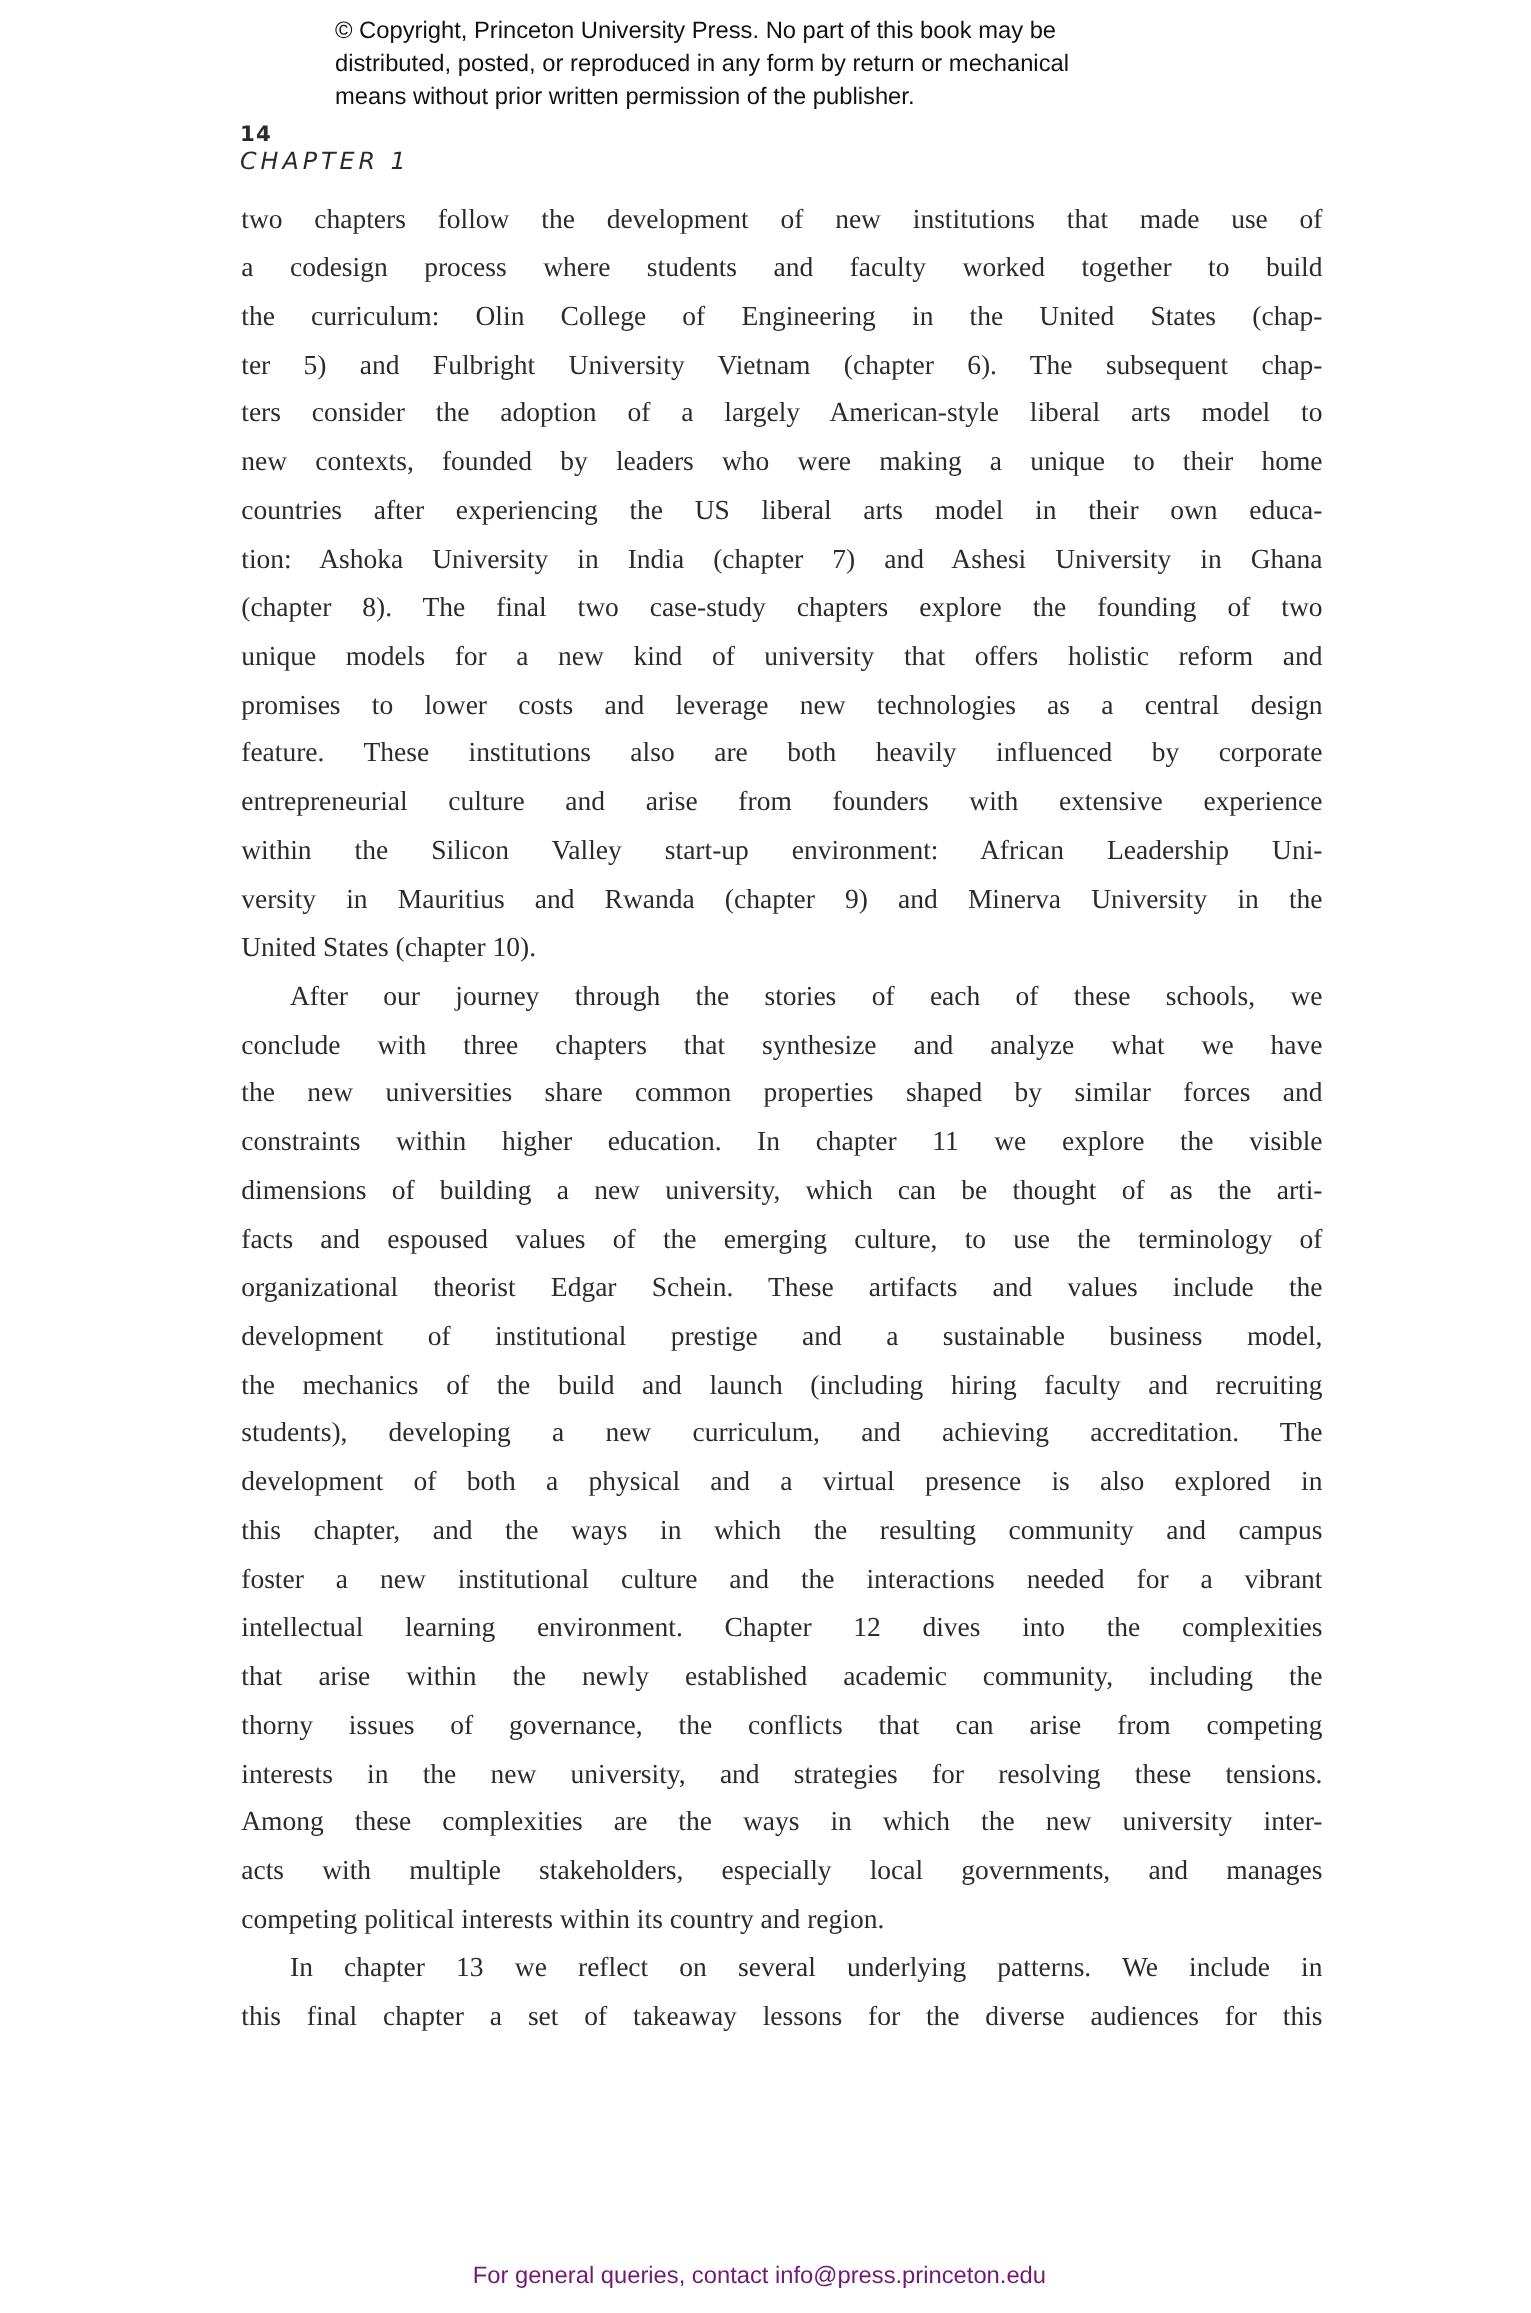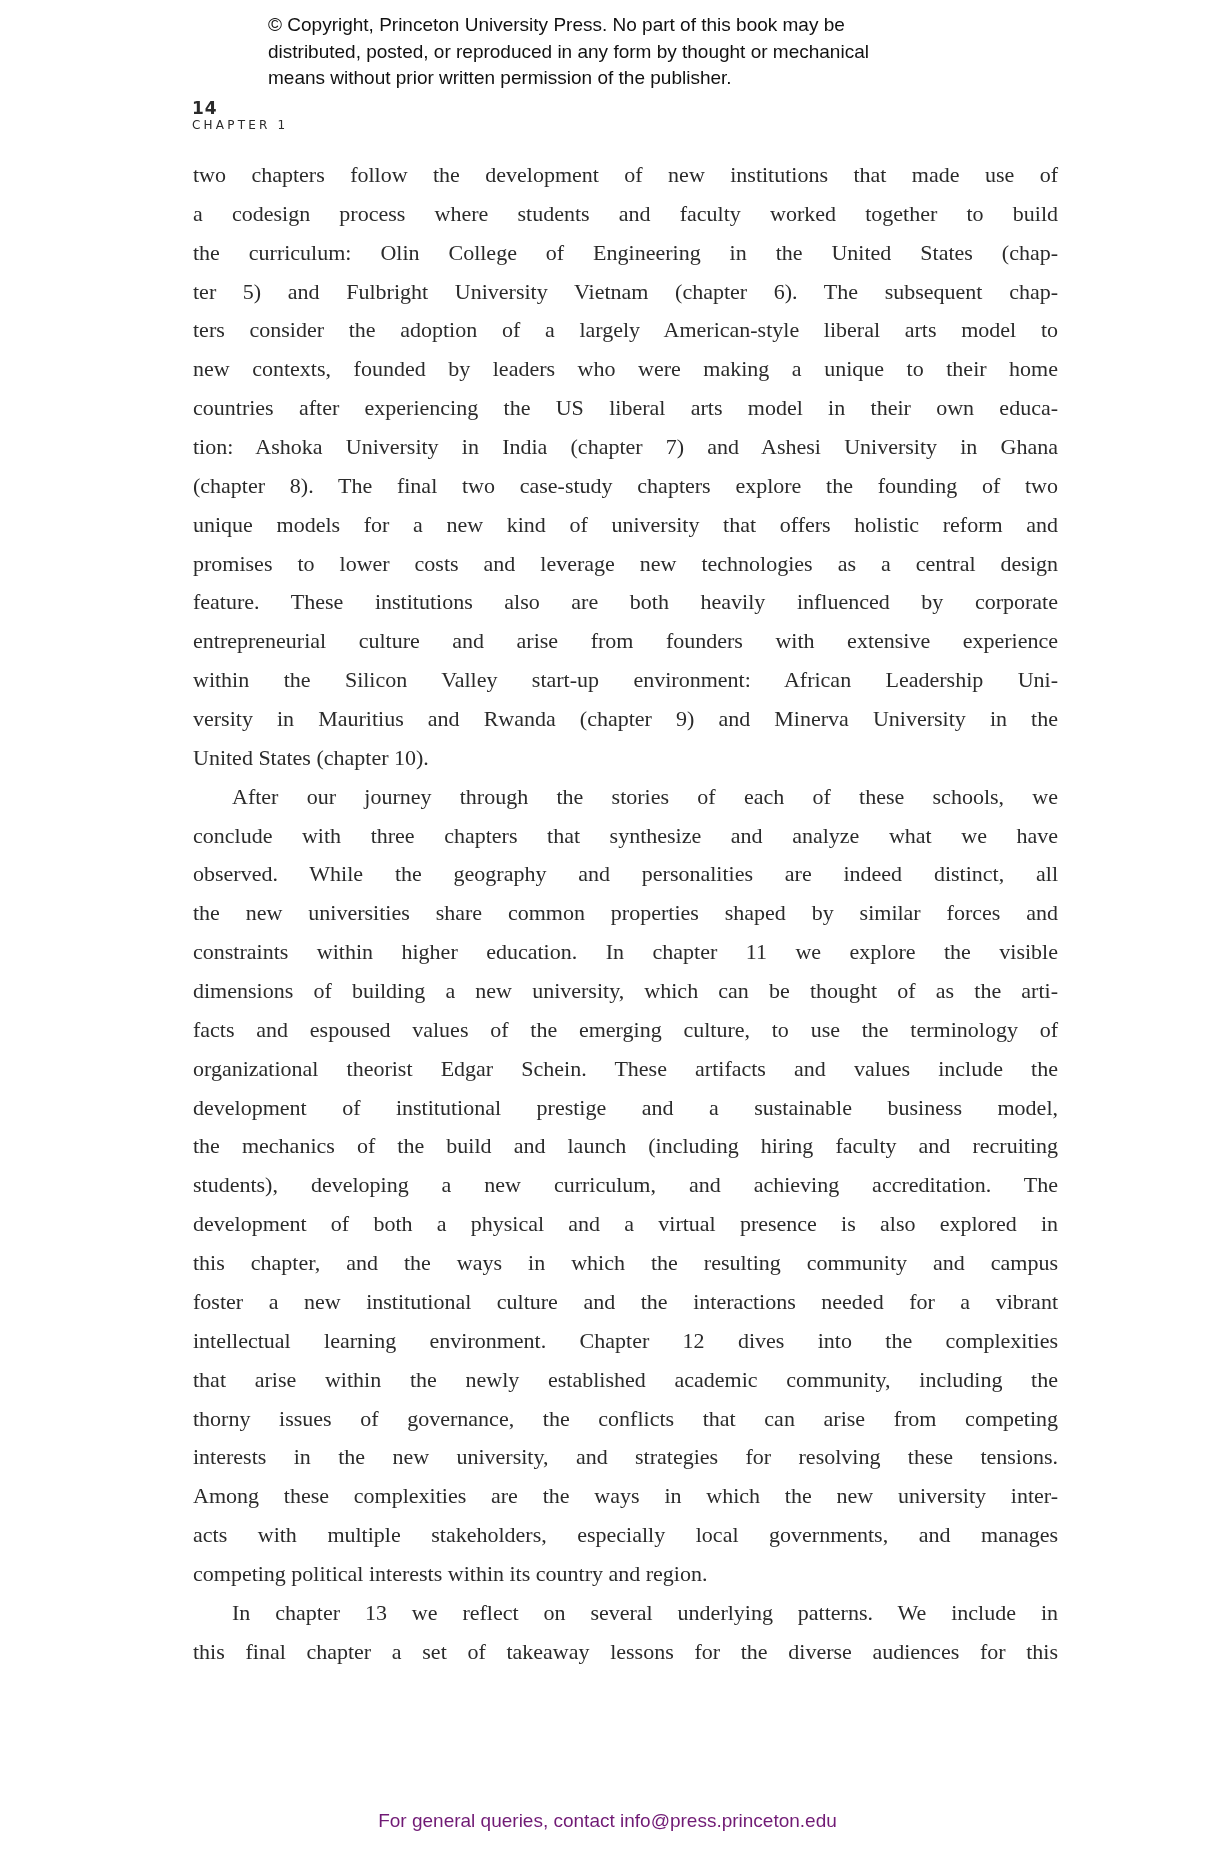--- a/index.html
+++ b/index.html
@@ -9,21 +9,21 @@
     font-family: "Liberation Sans", sans-serif; font-size: 19px; line-height: 26.5px;
     color: #111111;
   }
   .copyright div { white-space: nowrap; }
   .running-head {
     position: absolute; left: 192px; top: 98px; height: 22px;
     font-family: "DejaVu Sans", sans-serif; font-size: 17px; color: #2a2a2a;
     display: flex; align-items: baseline; flex-direction: column;
   }
   .running-head .pg { font-weight: bold; letter-spacing: 1px; width: 45px; }
-  .running-head .ch { letter-spacing: 3.2px; font-size: 12px; }
+  .running-head .ch { letter-spacing: 3.2px; font-size: 19px; font-style: italic; }
   .body-text {
     position: absolute; left: 193px; top: 156px; width: 865px;
     font-family: "Liberation Serif", serif; font-size: 22px; line-height: 38.87px;
     color: #2b2b2b;
   }
   .line {
     display: block; white-space: nowrap; text-align: justify; text-align-last: justify;
     height: 38.87px; overflow: visible;
   }
   .line.last { text-align-last: left; }
@@ -32,21 +32,21 @@
     position: absolute; left: 0; top: 1810px; width: 1225px; text-align: center;
     font-family: "Liberation Sans", sans-serif; font-size: 19px; color: #701a75;
   }
   .footer span { display: inline-block; margin-left: -10px; }
 </style>
 </head>
 <body>
 
 <div class="copyright">
   <div>© Copyright, Princeton University Press. No part of this book may be</div>
-  <div>distributed, posted, or reproduced in any form by thought or mechanical</div>
+  <div>distributed, posted, or reproduced in any form by return or mechanical</div>
   <div>means without prior written permission of the publisher.</div>
 </div>
 
 <div class="running-head">
   <span class="pg">14</span>
   <span class="ch">CHAPTER 1</span>
 </div>
 
 <div class="body-text">
   <div>
@@ -63,21 +63,20 @@
     <span class="line">promises to lower costs and leverage new technologies as a central design</span>
     <span class="line">feature. These institutions also are both heavily influenced by corporate</span>
     <span class="line">entrepreneurial culture and arise from founders with extensive experience</span>
     <span class="line">within the Silicon Valley start-up environment: African Leadership Uni-</span>
     <span class="line">versity in Mauritius and Rwanda (chapter 9) and Minerva University in the</span>
     <span class="line last">United States (chapter 10).</span>
   </div>
   <div>
     <span class="line indent">After our journey through the stories of each of these schools, we</span>
     <span class="line">conclude with three chapters that synthesize and analyze what we have</span>
-    <span class="line">observed. While the geography and personalities are indeed distinct, all</span>
     <span class="line">the new universities share common properties shaped by similar forces and</span>
     <span class="line">constraints within higher education. In chapter 11 we explore the visible</span>
     <span class="line">dimensions of building a new university, which can be thought of as the arti-</span>
     <span class="line">facts and espoused values of the emerging culture, to use the terminology of</span>
     <span class="line">organizational theorist Edgar Schein. These artifacts and values include the</span>
     <span class="line">development of institutional prestige and a sustainable business model,</span>
     <span class="line">the mechanics of the build and launch (including hiring faculty and recruiting</span>
     <span class="line">students), developing a new curriculum, and achieving accreditation. The</span>
     <span class="line">development of both a physical and a virtual presence is also explored in</span>
     <span class="line">this chapter, and the ways in which the resulting community and campus</span>

